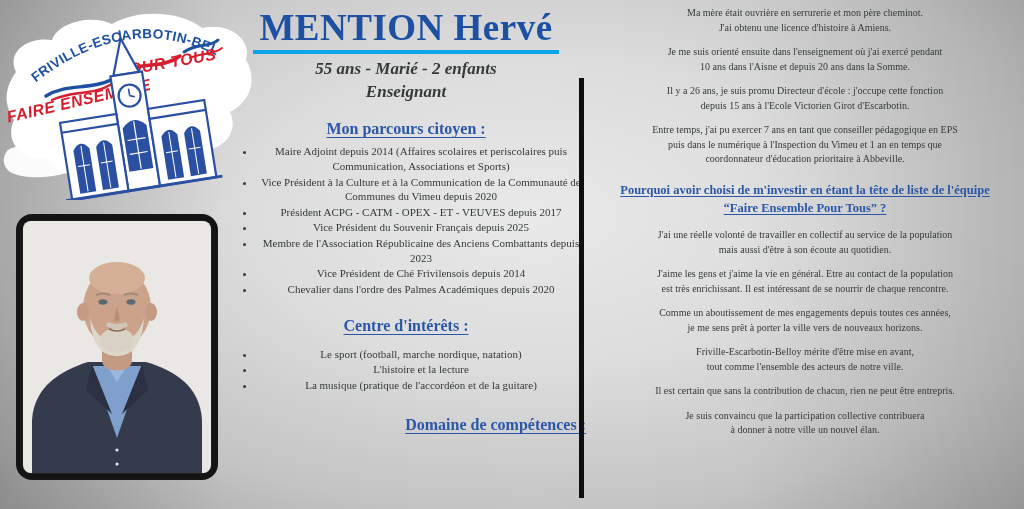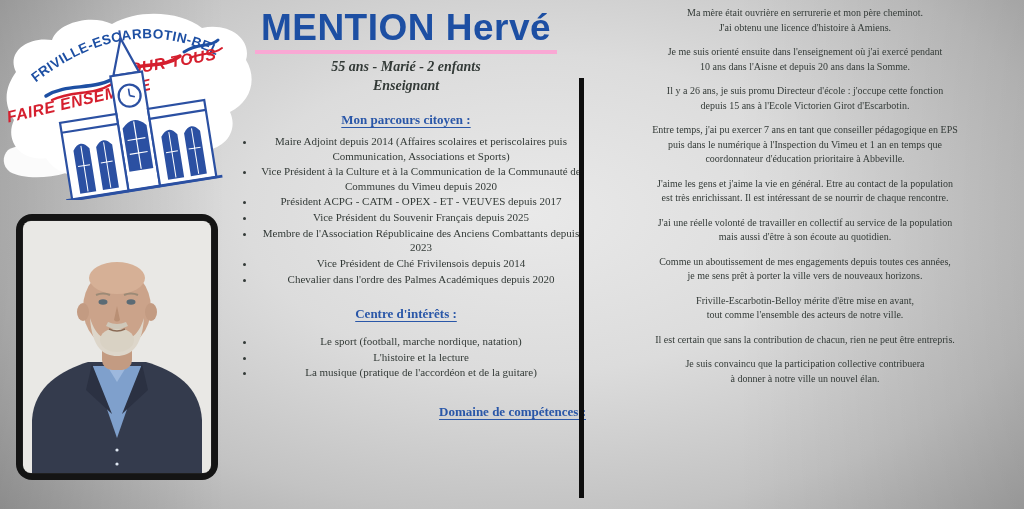--- a/index.html
+++ b/index.html
@@ -9,27 +9,27 @@
     background:
       linear-gradient(90deg, rgba(0,0,0,0.14) 0%, rgba(0,0,0,0) 22%, rgba(0,0,0,0) 72%, rgba(0,0,0,0.10) 100%),
       radial-gradient(ellipse at 52% 42%, #e9e9e9 0%, #dcdcdc 38%, #c3c3c3 72%, #a3a3a3 100%);
   }
   .logo-wrap{position:absolute;left:0px;top:0px;width:256px;height:200px;}
   .photo-wrap{position:absolute;left:16px;top:214px;width:202px;height:266px;}
   .center-col{position:absolute;left:226px;top:8px;width:360px;text-align:center;color:#333a37;}
   .right-col{position:absolute;left:590px;top:6px;width:430px;text-align:center;color:#333a37;}
   .divider{position:absolute;left:579px;top:78px;width:5px;height:420px;background:#0e0e0e;}
   .page-title{
-    font-family:Liberation Sans, sans-serif;font-weight:bold;font-size:37px;
-    color:#1d4fa3;display:inline-block;border-bottom:4px solid #f9a8d4;
+    font-family:Liberation Serif, serif;font-weight:bold;font-size:37px;
+    color:#1d4fa3;display:inline-block;border-bottom:4px solid #0ea5e9;
     padding:0 6px 1px;line-height:1.1;letter-spacing:0.5px;margin:0;
   }
-  .subtitle{font-style:italic;font-weight:bold;font-size:14px;margin-top:3px;white-space:pre-line;line-height:1.4;}
+  .subtitle{font-style:italic;font-weight:bold;font-size:17px;margin-top:3px;white-space:pre-line;line-height:1.4;}
   .section-heading{
-    font-size:13px;font-weight:bold;color:#2a57a8;
+    font-size:16px;font-weight:bold;color:#2a57a8;
     text-decoration:underline;text-underline-offset:3px;
     margin:16px 0 6px;
   }
   .bullets{text-align:center;margin:4px 0 0;padding-left:30px;font-size:11px;line-height:1.33;}
   .bullets li{margin-bottom:1px;}
   .rc-heading{
     font-size:12.5px;font-weight:bold;color:#2a57a8;
     text-decoration:underline;text-underline-offset:2px;
     margin:8px 0 10px;white-space:pre-line;line-height:1.5;
   }
@@ -185,25 +185,27 @@
 J'ai obtenu une licence d'histoire à Amiens.</p>
       <p>Je me suis orienté ensuite dans l'enseignement où j'ai exercé pendant
 10 ans dans l'Aisne et  depuis 20 ans dans la Somme.</p>
       <p>Il y a 26 ans, je suis promu Directeur d'école  :  j'occupe cette fonction
 depuis 15 ans à l'Ecole Victorien Girot d'Escarbotin.</p>
       <p>Entre temps, j'ai pu exercer 7 ans en tant que conseiller pédagogique en EPS
 puis dans le numérique à l'Inspection du Vimeu et 1 an en temps que
 coordonnateur d'éducation prioritaire à Abbeville.</p>
     </div>
 
+  <div class="rc-heading" style="margin-top:14px;">Pourquoi avoir choisi de m'investir en étant la tête de liste de l'équipe
+“Faire Ensemble Pour Tous” ?</div>
   <div class="paras">
+      <p>J'ai une réelle volonté de travailler en collectif au service de la population
+mais aussi d'être à son écoute au quotidien.</p>
       <p>J'aime les gens et j'aime la vie en général. Etre au contact de la population
 est très enrichissant. Il est intéressant de se nourrir de chaque rencontre.</p>
-      <p>J'ai une réelle volonté de travailler en collectif au service de la population
-mais aussi d'être à son écoute au quotidien.</p>
       <p>Comme un aboutissement de mes engagements depuis toutes ces années,
 je me sens prêt à porter la ville vers de nouveaux horizons.</p>
       <p>Friville-Escarbotin-Belloy mérite d'être mise en avant,
 tout comme l'ensemble des acteurs de notre ville.</p>
       <p>Il est certain que sans la contribution de chacun, rien ne peut être entrepris.</p>
       <p>Je suis convaincu que la participation collective contribuera
 à donner à notre ville un nouvel élan.</p>
     </div>
 </div>
 

